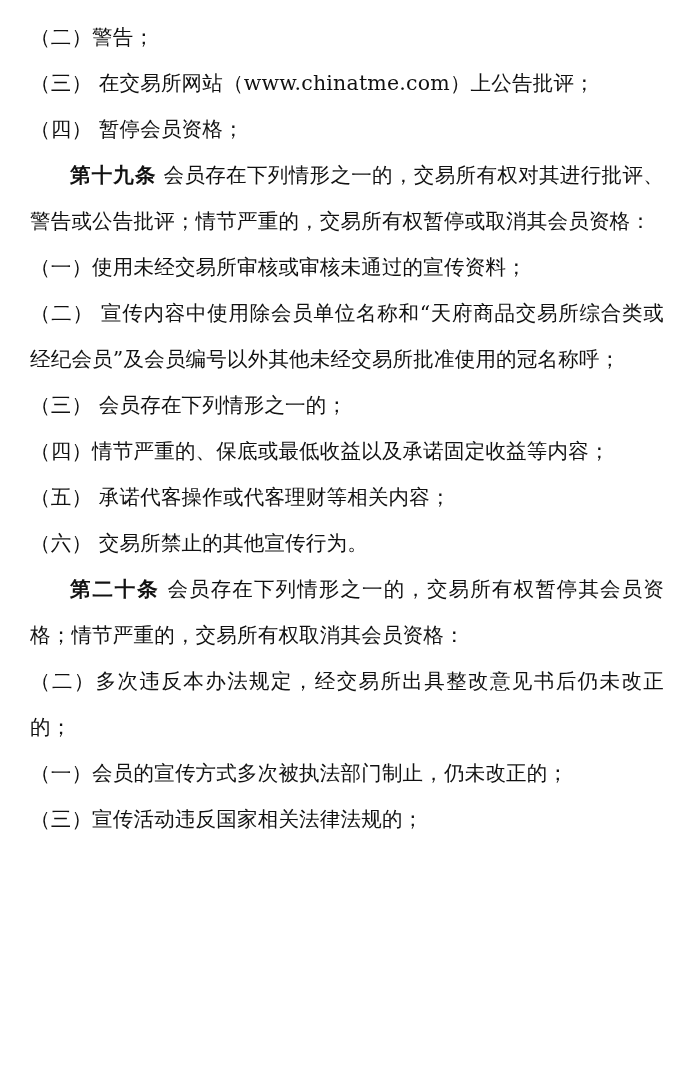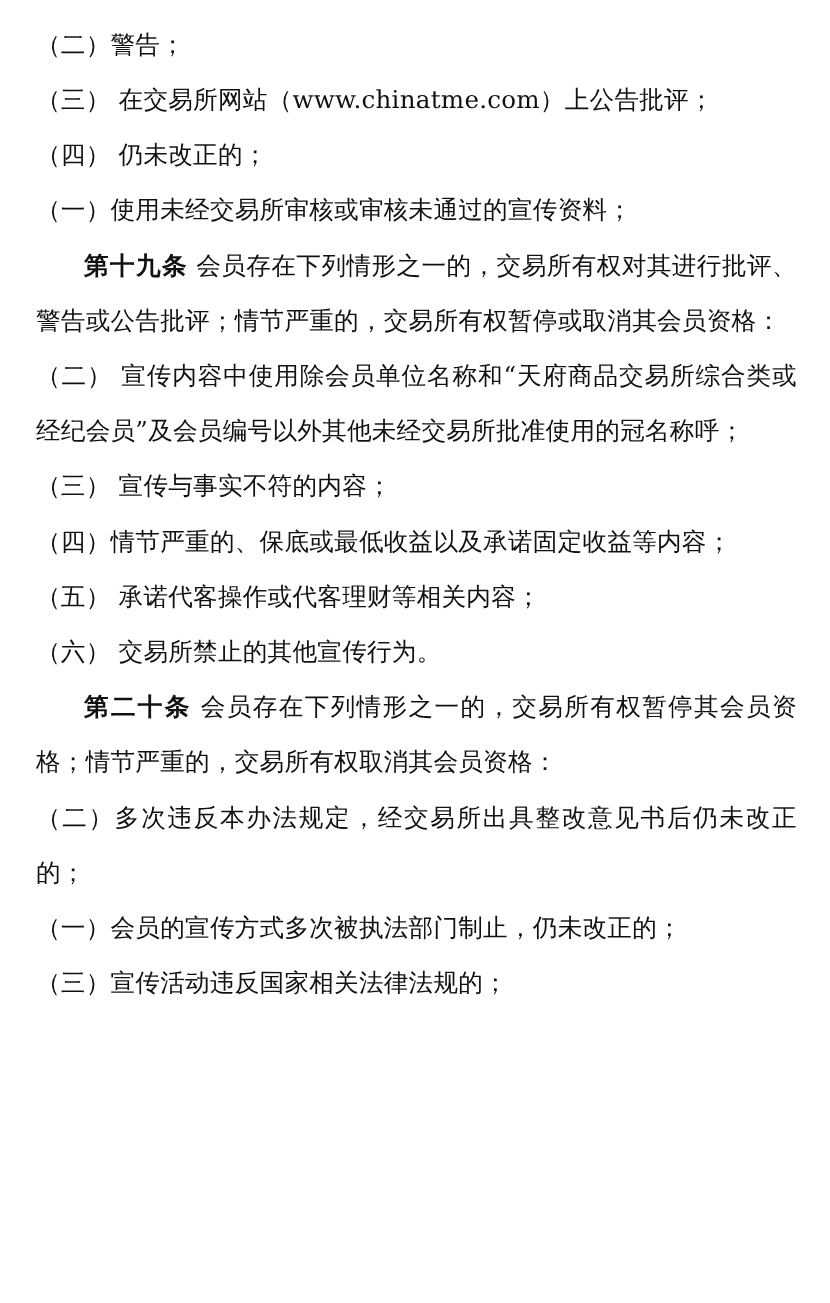--- a/index.html
+++ b/index.html
@@ -45,30 +45,30 @@
 </head>
 <body>
 
 <div class="page">
   <div class="doc-body">
 
     <p class="para">（二）警告；</p>
 
     <p class="para">（三） 在交易所网站（www.chinatme.com）上公告批评；</p>
 
-    <p class="para">（四） 仍未改正的；</p>
+    <p class="para">（四） 暂停会员资格；</p>
 
+
+    <p class="para indent"><span class="lead">第十九条</span><span> 会员存在下列情形之一的，交易所有权对其进行批评、警告或公告批评；情节严重的，交易所有权暂停或取消其会员资格：</span></p>
 
     <p class="para">（一）使用未经交易所审核或审核未通过的宣传资料；</p>
 
-    <p class="para indent"><span class="lead">第十九条</span><span> 会员存在下列情形之一的，交易所有权对其进行批评、警告或公告批评；情节严重的，交易所有权暂停或取消其会员资格：</span></p>
-
     <p class="para">（二） 宣传内容中使用除会员单位名称和“天府商品交易所综合类或经纪会员”及会员编号以外其他未经交易所批准使用的冠名称呼；</p>
 
-    <p class="para">（三） 宣传与事实不符的内容；</p>
+    <p class="para">（三） 会员存在下列情形之一的；</p>
 
     <p class="para">（四）情节严重的、保底或最低收益以及承诺固定收益等内容；</p>
 
     <p class="para">（五） 承诺代客操作或代客理财等相关内容；</p>
 
     <p class="para">（六） 交易所禁止的其他宣传行为。</p>
 
     <p class="para indent"><span class="lead">第二十条</span><span> 会员存在下列情形之一的，交易所有权暂停其会员资格；情节严重的，交易所有权取消其会员资格：</span></p>
 
     <p class="para">（二）多次违反本办法规定，经交易所出具整改意见书后仍未改正的；</p>

